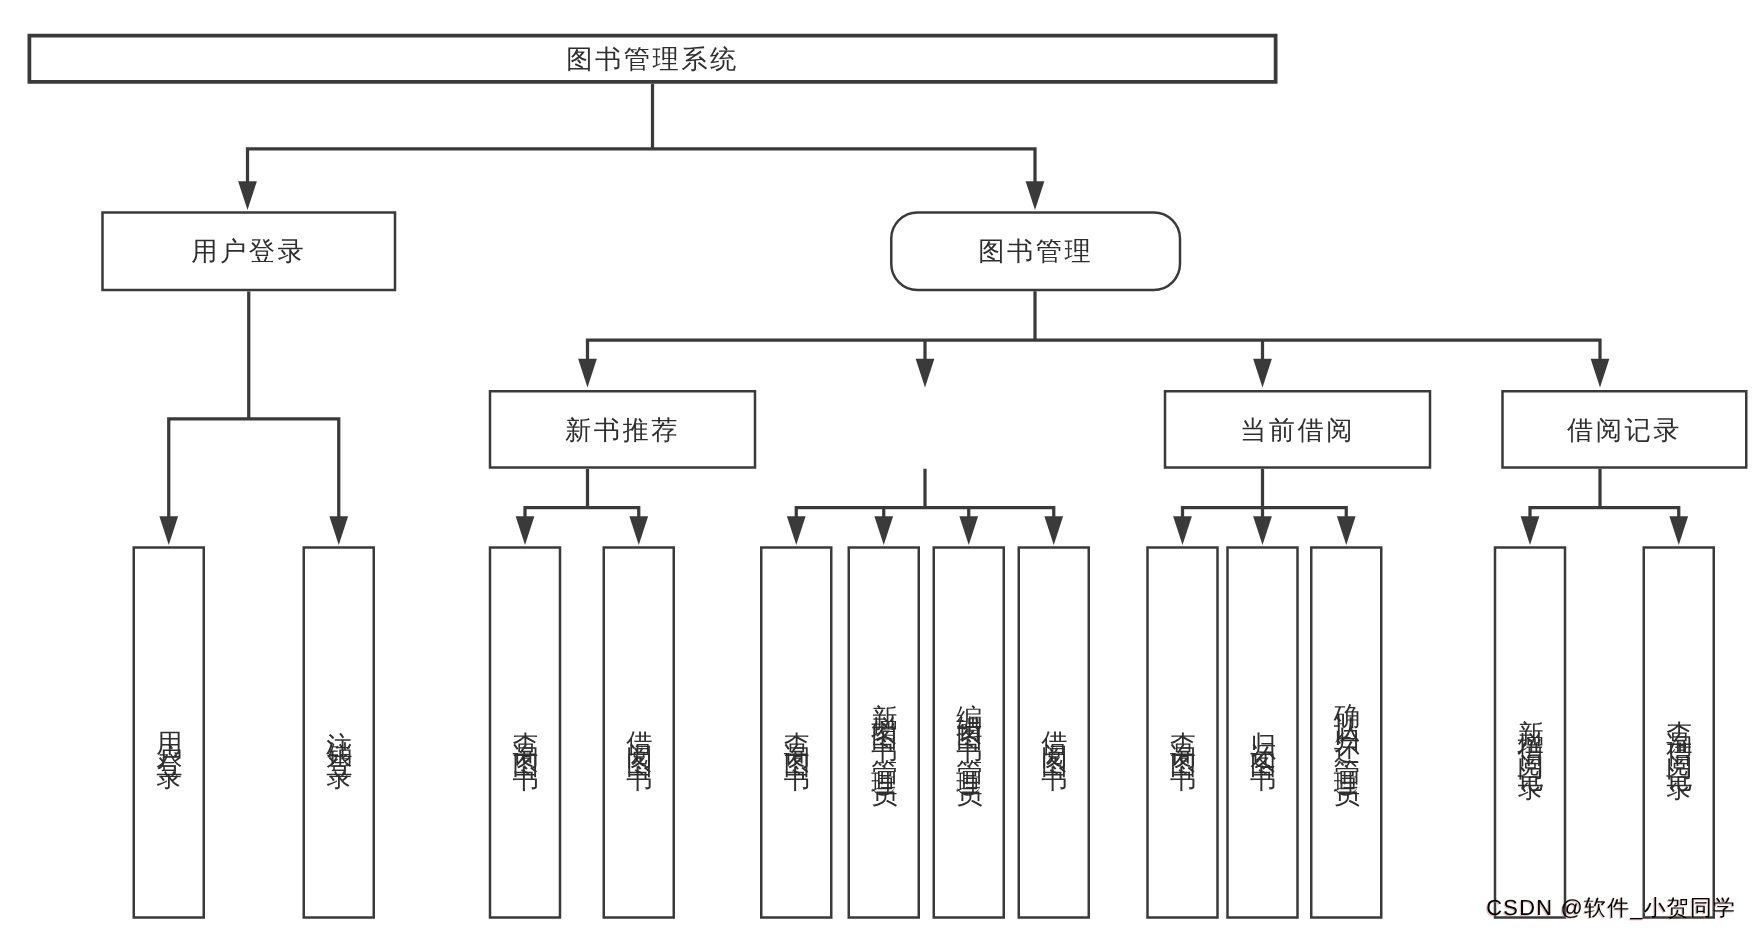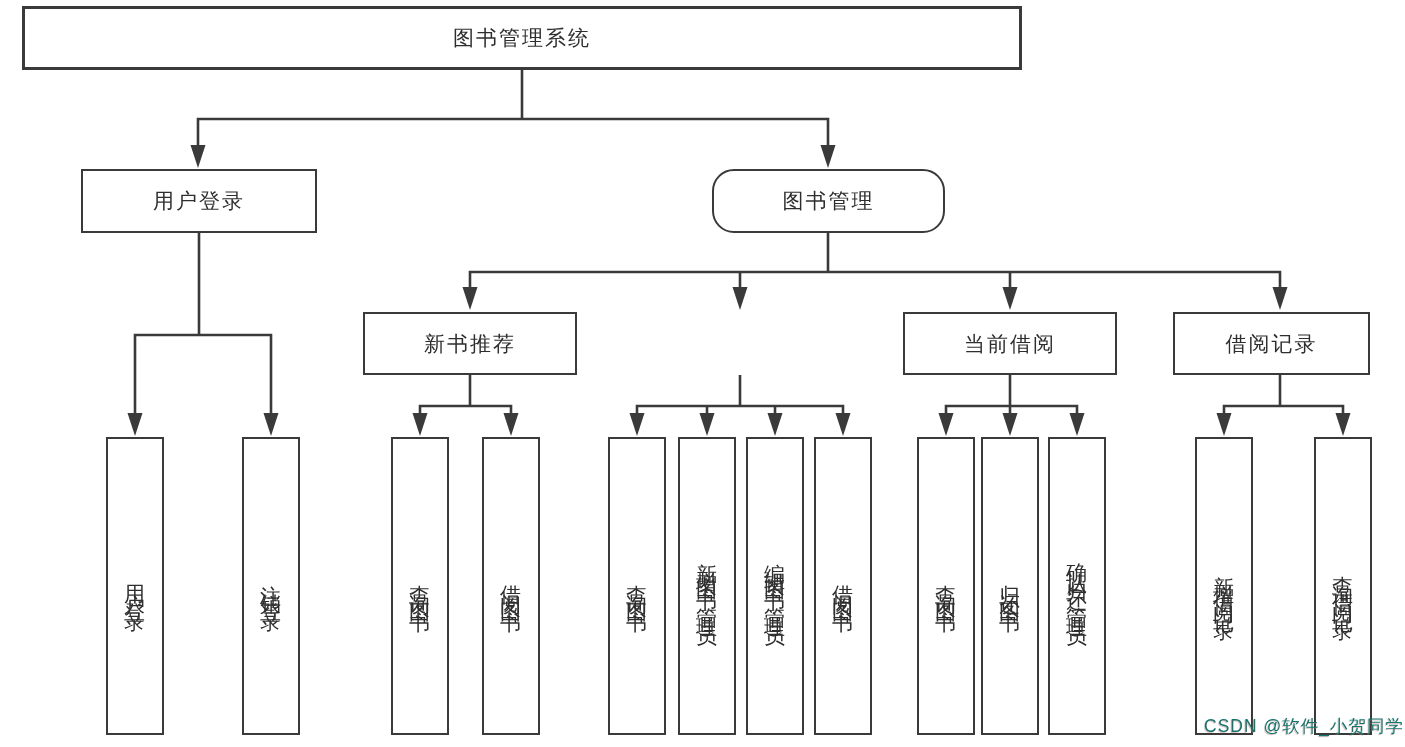--- a/index.html
+++ b/index.html
@@ -30,52 +30,53 @@
     border: 3px solid #3a3a3a;
     display: flex;
     align-items: center;
     justify-content: center;
     color: #2e2e2e;
     font-size: 21px;
     letter-spacing: 2px;
     white-space: nowrap;
   }
   .node.lvl-root {
-    left: 22px; top: 6px; width: 1000px; height: 64px;
+    left: 22px; top: 27px; width: 1000px; height: 40px;
   }
   .node.lvl2 {
     border-width: 2.5px;
   }
   .node.lvl3 {
     border-width: 2.5px;
+    margin-left: 28px;
   }
   .leaf {
     position: absolute;
     box-sizing: border-box;
     background: #ffffff;
     border: 2.5px solid #3a3a3a;
     top: 437px;
     width: 58px;
     height: 298px;
     display: flex;
     align-items: center;
     justify-content: center;
     color: #2e2e2e;
     font-size: 21px;
     writing-mode: vertical-rl;
     letter-spacing: 9px;
     line-height: 1;
   }
   #watermark {
     position: absolute;
-    right: 1px;
+    right: 16px;
     bottom: 9px;
     font-size: 17.5px;
     letter-spacing: 1px;
-    color: #0f766e;
+    color: #000000;
     text-shadow: -1px 1px 0 rgba(198, 125, 125, 0.45);
   }
 </style>
 </head>
 <body>
 
 <div id="canvas">
 
   <svg id="connectors" viewBox="0 0 1405 747" xmlns="http://www.w3.org/2000/svg">
     <g stroke="#3a3a3a" stroke-width="2.6" fill="none">

